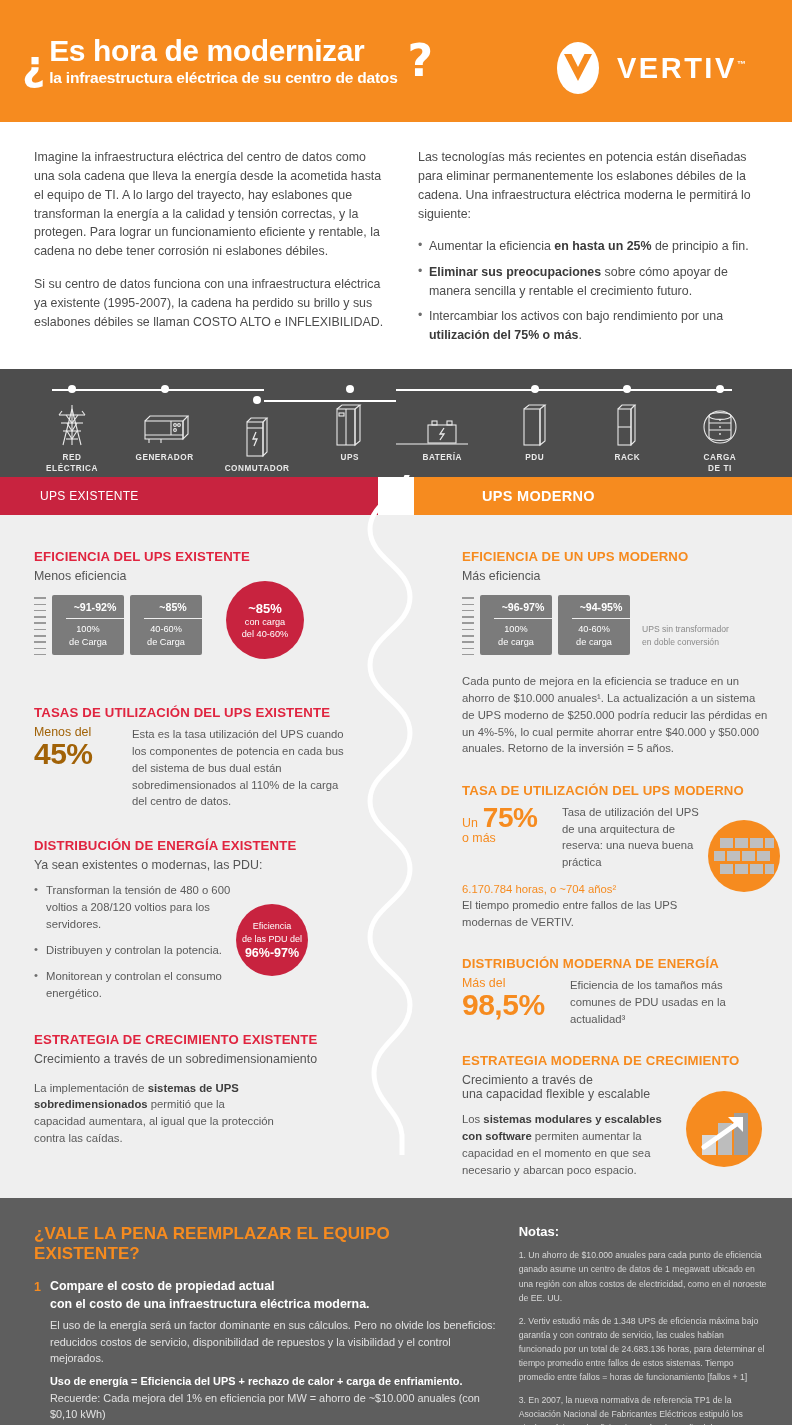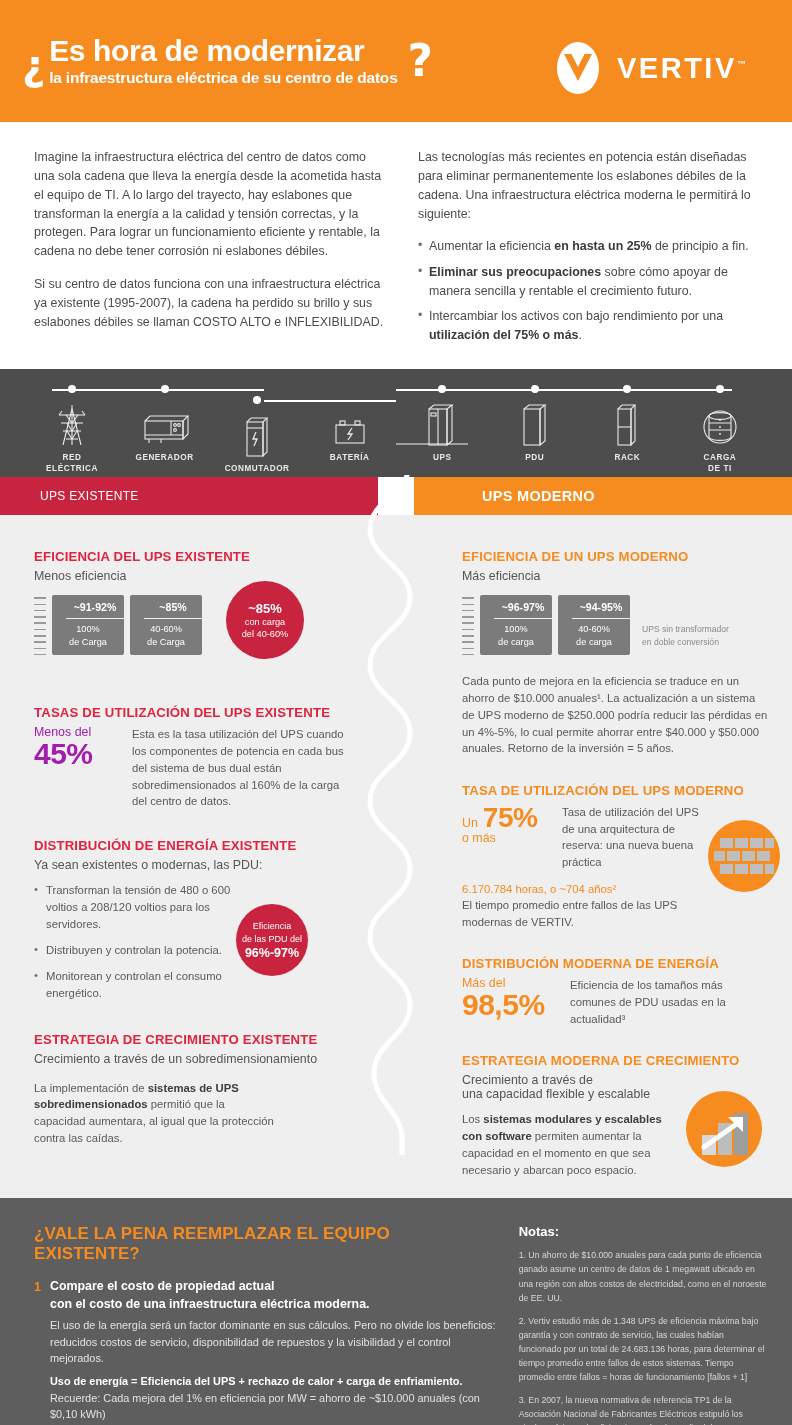--- a/index.html
+++ b/index.html
@@ -66,21 +66,21 @@
   
   .circ{border-radius:50%;display:flex;flex-direction:column;align-items:center;justify-content:center;text-align:center;color:#fff;}
   .circ-red{background:#c8233f;}
   .circ-org{background:#f68b1f;}
 
   
   .bignum-row{display:flex;align-items:flex-start;gap:12px;margin-top:6px;}
   .bignum{line-height:1;}
   .bignum .small{font-size:12.4px;display:block;}
   .bignum .big{font-size:30px;font-weight:bold;display:block;letter-spacing:-0.5px;}
-  .bignum.red{color:#a21caf;}
+  .bignum.red{color:#a16207;}
   .bignum.org{color:#f68b1f;}
   .bignum-75{display:flex;align-items:baseline;gap:5px;}
   .bignum-75 .big{font-size:28px;font-weight:bold;}
 
   .bullets{margin:10px 0 0 0;padding:0;list-style:none;}
   .bullets li{position:relative;padding-left:12px;font-size:11.3px;line-height:1.5;color:#5a5a5a;margin-bottom:9px;}
   .bullets li:before{content:"\2022";position:absolute;left:0;top:-1px;color:#6d6d6d;}
 
   .sec{margin-top:22px;}
 
@@ -206,48 +206,48 @@
                 <path d="M20 6 V40 L24 36 V2"></path>
             <path d="M4 12 H20"></path>
             <path d="M13 16 l-3 7 h4 l-3 7" stroke-width="1.3"></path>
           </g>
             </svg>
         </div>
         <div class="chain-label">CONMUTADOR</div>
       </div>
 
       <div class="chain-node">
-        <div class="chain-dot" style="visibility:hidden"></div>
-        <div class="chain-icon">
-          <svg width="38" height="30" viewBox="0 0 38 30">
-              <g stroke="#e9e9e9" stroke-width="1.1" fill="none">
-            <rect x="5" y="8" width="28" height="18"></rect>
-            <rect x="9" y="4" width="5" height="4"></rect>
-                <rect x="24" y="4" width="5" height="4"></rect>
-            <path d="M21 11 l-4 6 h4 l-4 6" stroke-width="1.3"></path>
-          </g>
-            </svg>
-        </div>
-        <div class="chain-label">BATERÍA</div>
-      </div>
-
-      <div class="chain-node">
         <div class="chain-dot"></div>
         <div class="chain-icon">
           <svg width="34" height="44" viewBox="0 0 34 44">
               <g stroke="#e9e9e9" stroke-width="1.1" fill="none">
             <rect x="4" y="6" width="18" height="36"></rect>
             <path d="M4 6 L9 2 H27 L22 6"></path>
                 <path d="M22 6 V42 L27 38 V2"></path>
             <path d="M13 6 V42"></path>
             <rect x="6" y="10" width="5" height="3"></rect>
           </g>
             </svg>
         </div>
         <div class="chain-label">UPS</div>
+      </div>
+
+      <div class="chain-node">
+        <div class="chain-dot" style="visibility:hidden"></div>
+        <div class="chain-icon">
+          <svg width="38" height="30" viewBox="0 0 38 30">
+              <g stroke="#e9e9e9" stroke-width="1.1" fill="none">
+            <rect x="5" y="8" width="28" height="18"></rect>
+            <rect x="9" y="4" width="5" height="4"></rect>
+                <rect x="24" y="4" width="5" height="4"></rect>
+            <path d="M21 11 l-4 6 h4 l-4 6" stroke-width="1.3"></path>
+          </g>
+            </svg>
+        </div>
+        <div class="chain-label">BATERÍA</div>
       </div>
 
       <div class="chain-node">
         <div class="chain-dot"></div>
         <div class="chain-icon">
           <svg width="30" height="44" viewBox="0 0 30 44">
               <g stroke="#e9e9e9" stroke-width="1.1" fill="none">
             <rect x="4" y="6" width="16" height="36"></rect>
             <path d="M4 6 L9 2 H25 L20 6"></path>
                 <path d="M20 6 V42 L25 38 V2"></path>
@@ -350,21 +350,21 @@
         </div>
       </div>
 
       <div class="sec" style="margin-top:46px;">
         <h3 class="sq-head red">TASAS DE UTILIZACIÓN DEL UPS EXISTENTE</h3>
         <div class="bignum-row">
           <div class="bignum red" style="width:86px;flex:none;">
             <span class="small">Menos del</span>
             <span class="big">45%</span>
           </div>
-          <p class="body-txt" style="flex:1;">Esta es la tasa utilización del UPS cuando los componentes de potencia en cada bus del sistema de bus dual están sobredimensionados al 160% de la carga del centro de datos.</p>
+          <p class="body-txt" style="flex:1;">Esta es la tasa utilización del UPS cuando los componentes de potencia en cada bus del sistema de bus dual están sobredimensionados al 110% de la carga del centro de datos.</p>
         </div>
       </div>
 
       <div class="sec" style="margin-top:28px;">
         <h3 class="sq-head red">DISTRIBUCIÓN DE ENERGÍA EXISTENTE</h3>
         <p class="sub" style="margin-bottom:6px;">Ya sean existentes o modernas, las PDU:</p>
         <div style="position:relative;">
           <ul class="bullets" style="width:210px;">
             <li>Transforman la tensión de 480 o 600 voltios a 208/120 voltios para los servidores.</li>
             <li>Distribuyen y controlan la potencia.</li>

